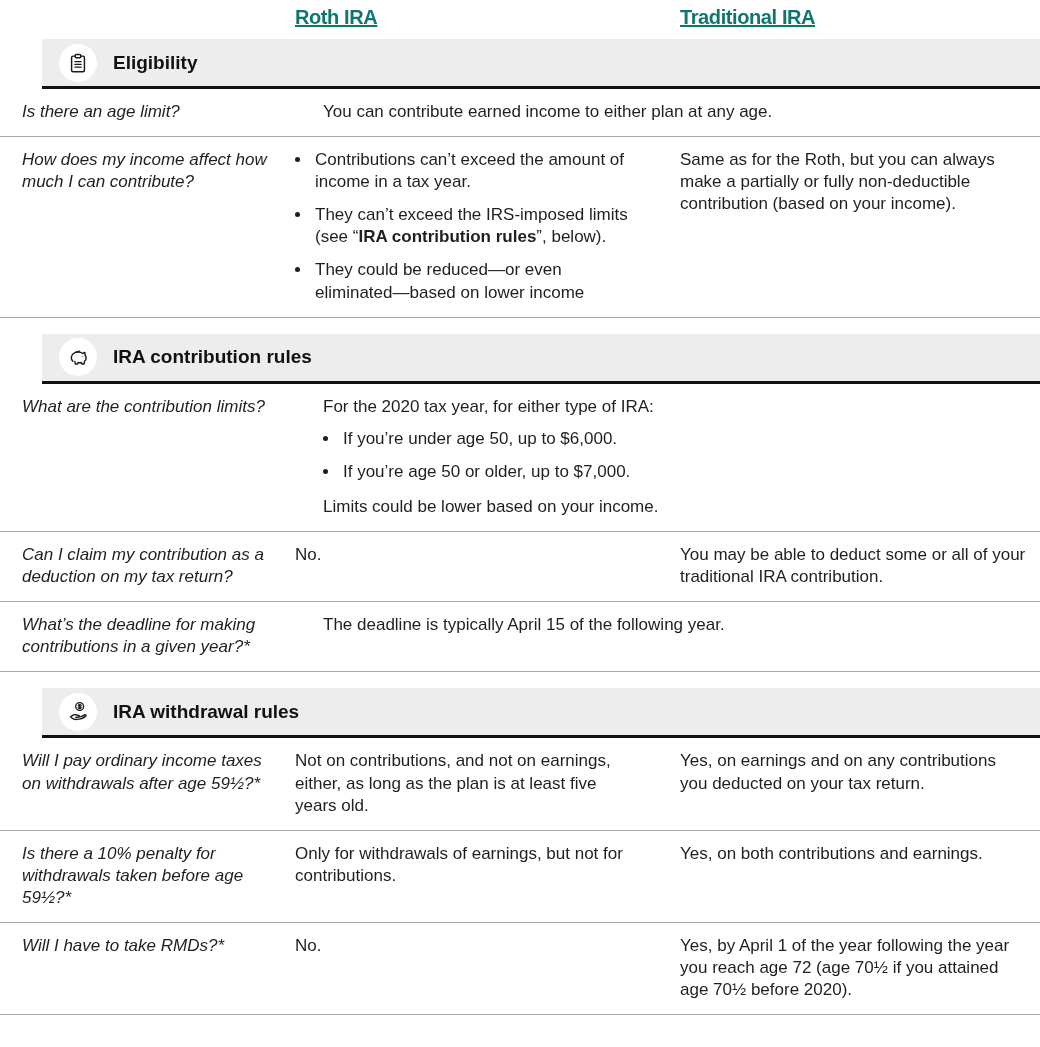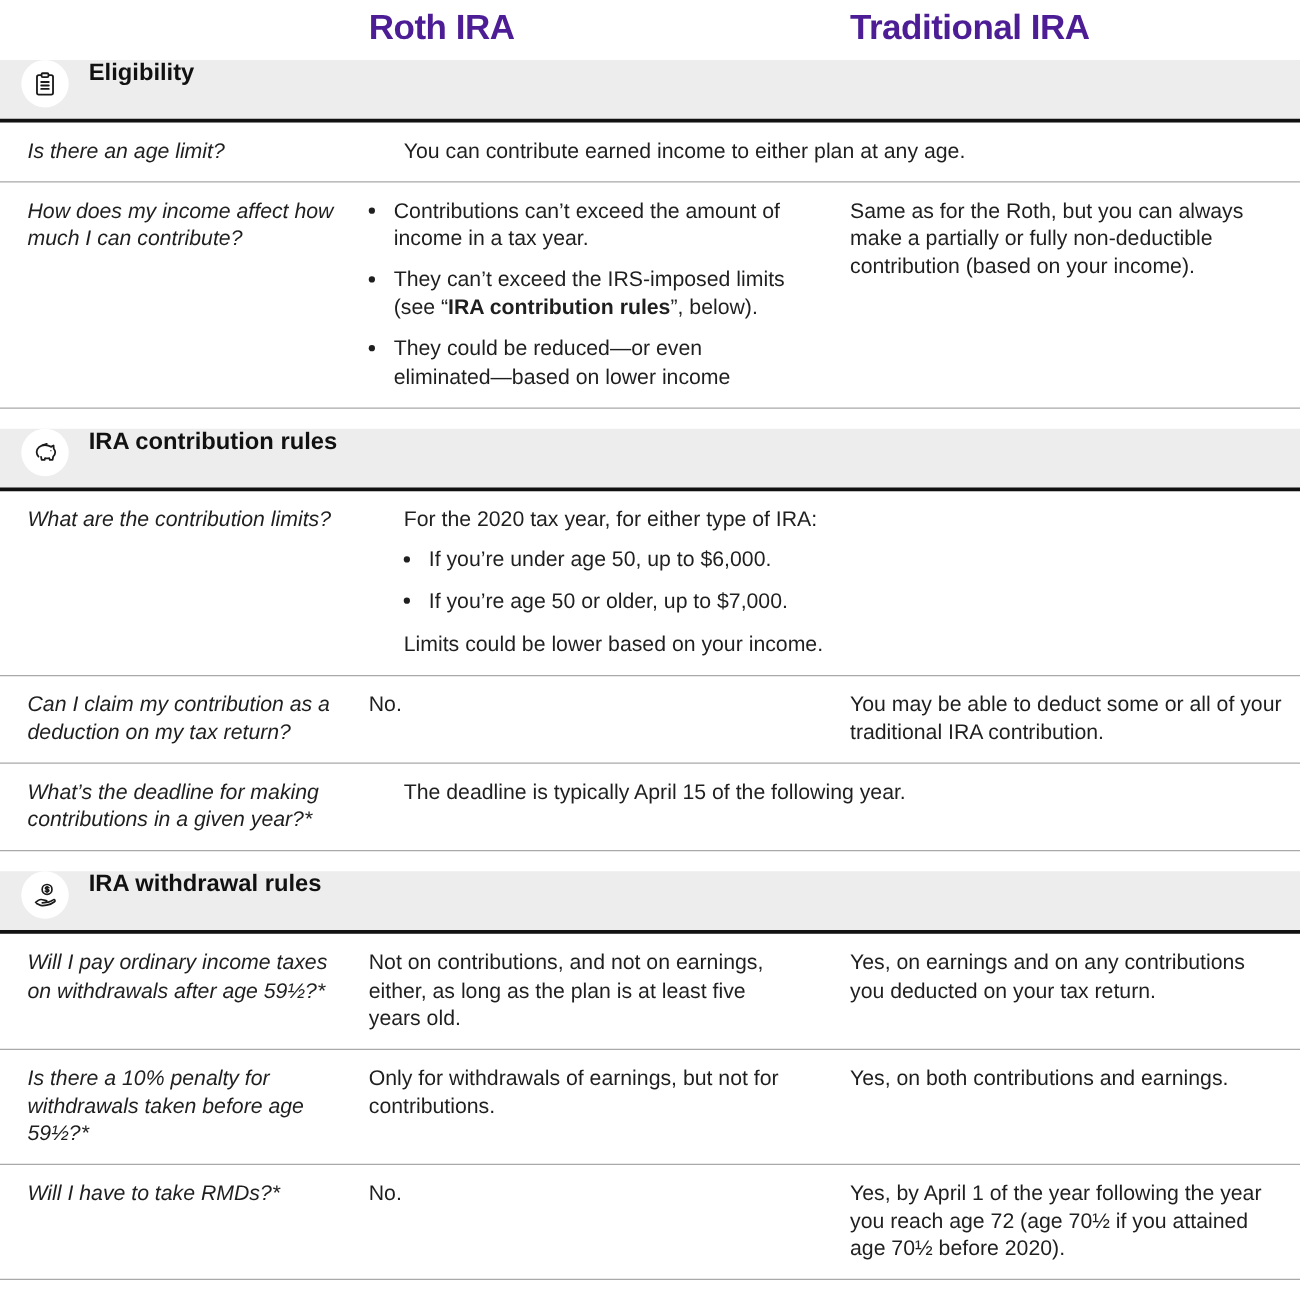--- a/index.html
+++ b/index.html
@@ -7,30 +7,31 @@
     width:1040px;
     font-family:"Liberation Sans", sans-serif;
     color:#1f1f1f;
     -webkit-font-smoothing:antialiased;
   }
   .grid3 { display:grid; grid-template-columns:295px 385px 1fr; }
 
   
   .col-headers { padding:6px 0 10px 0; }
   .col-header {
-    font-size:28px; font-weight:700; letter-spacing:-0.4px; color:#4c1d95;
+    font-size:20px; font-weight:700; letter-spacing:-0.4px; color:#0f766e;text-decoration:underline;
   }
 
   
   .section { margin-top:0; }
   .section + .section { margin-top:16px; }
   .section-bar {
-    display:flex; gap:16px;
+    display:flex; align-items:center; gap:16px;
     background:#ededed; height:47px; padding-left:17px;
     border-bottom:3px solid #111111;
+    margin-left:42px;
   }
   .icon-circle {
     width:38px; height:38px; border-radius:50%; background:#ffffff;
     display:flex; align-items:center; justify-content:center; flex:0 0 auto;
   }
   .section-title { font-size:19px; font-weight:700; color:#111; }
 
   
   .row {
     border-bottom:1px solid #a9a9a9;

